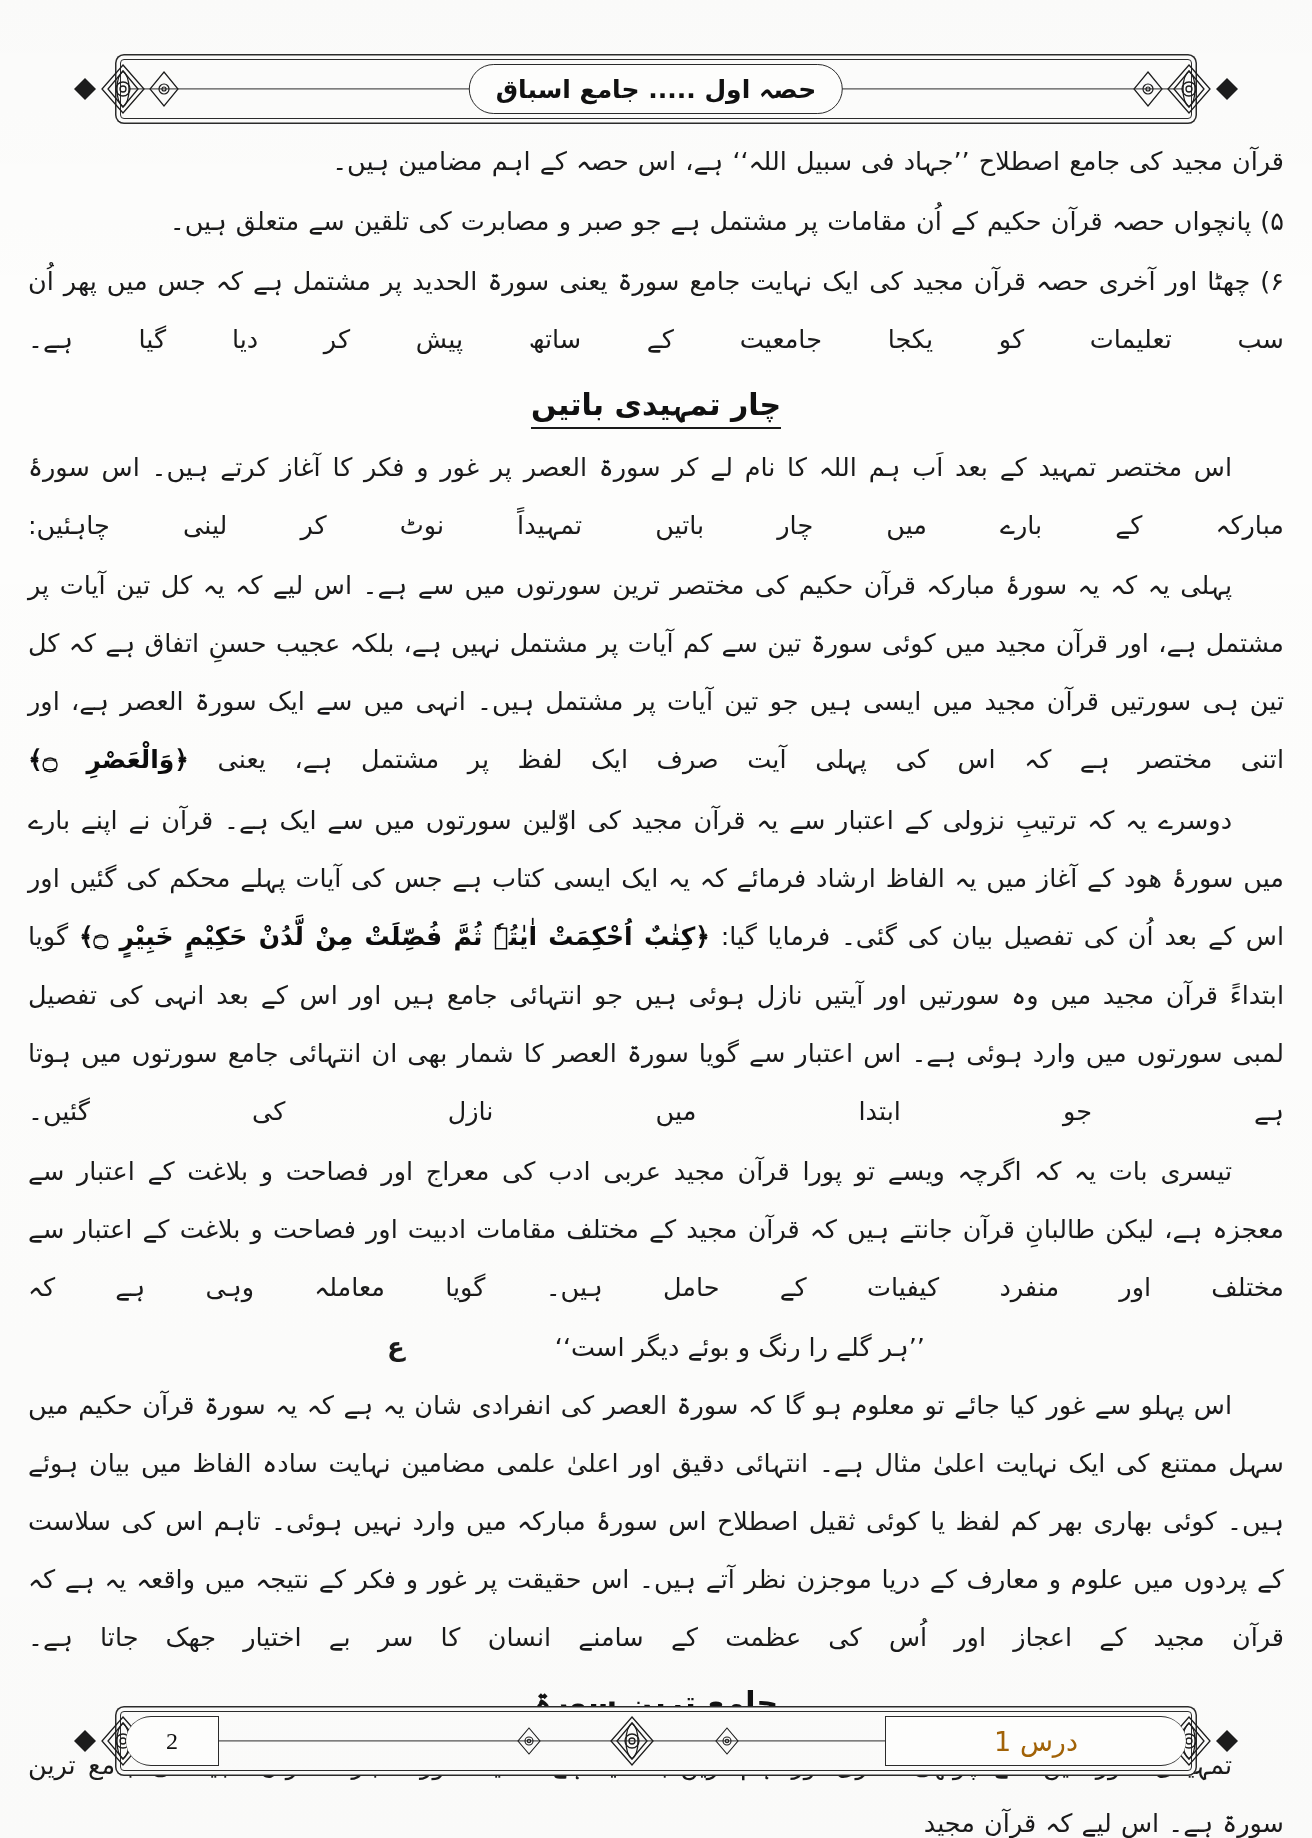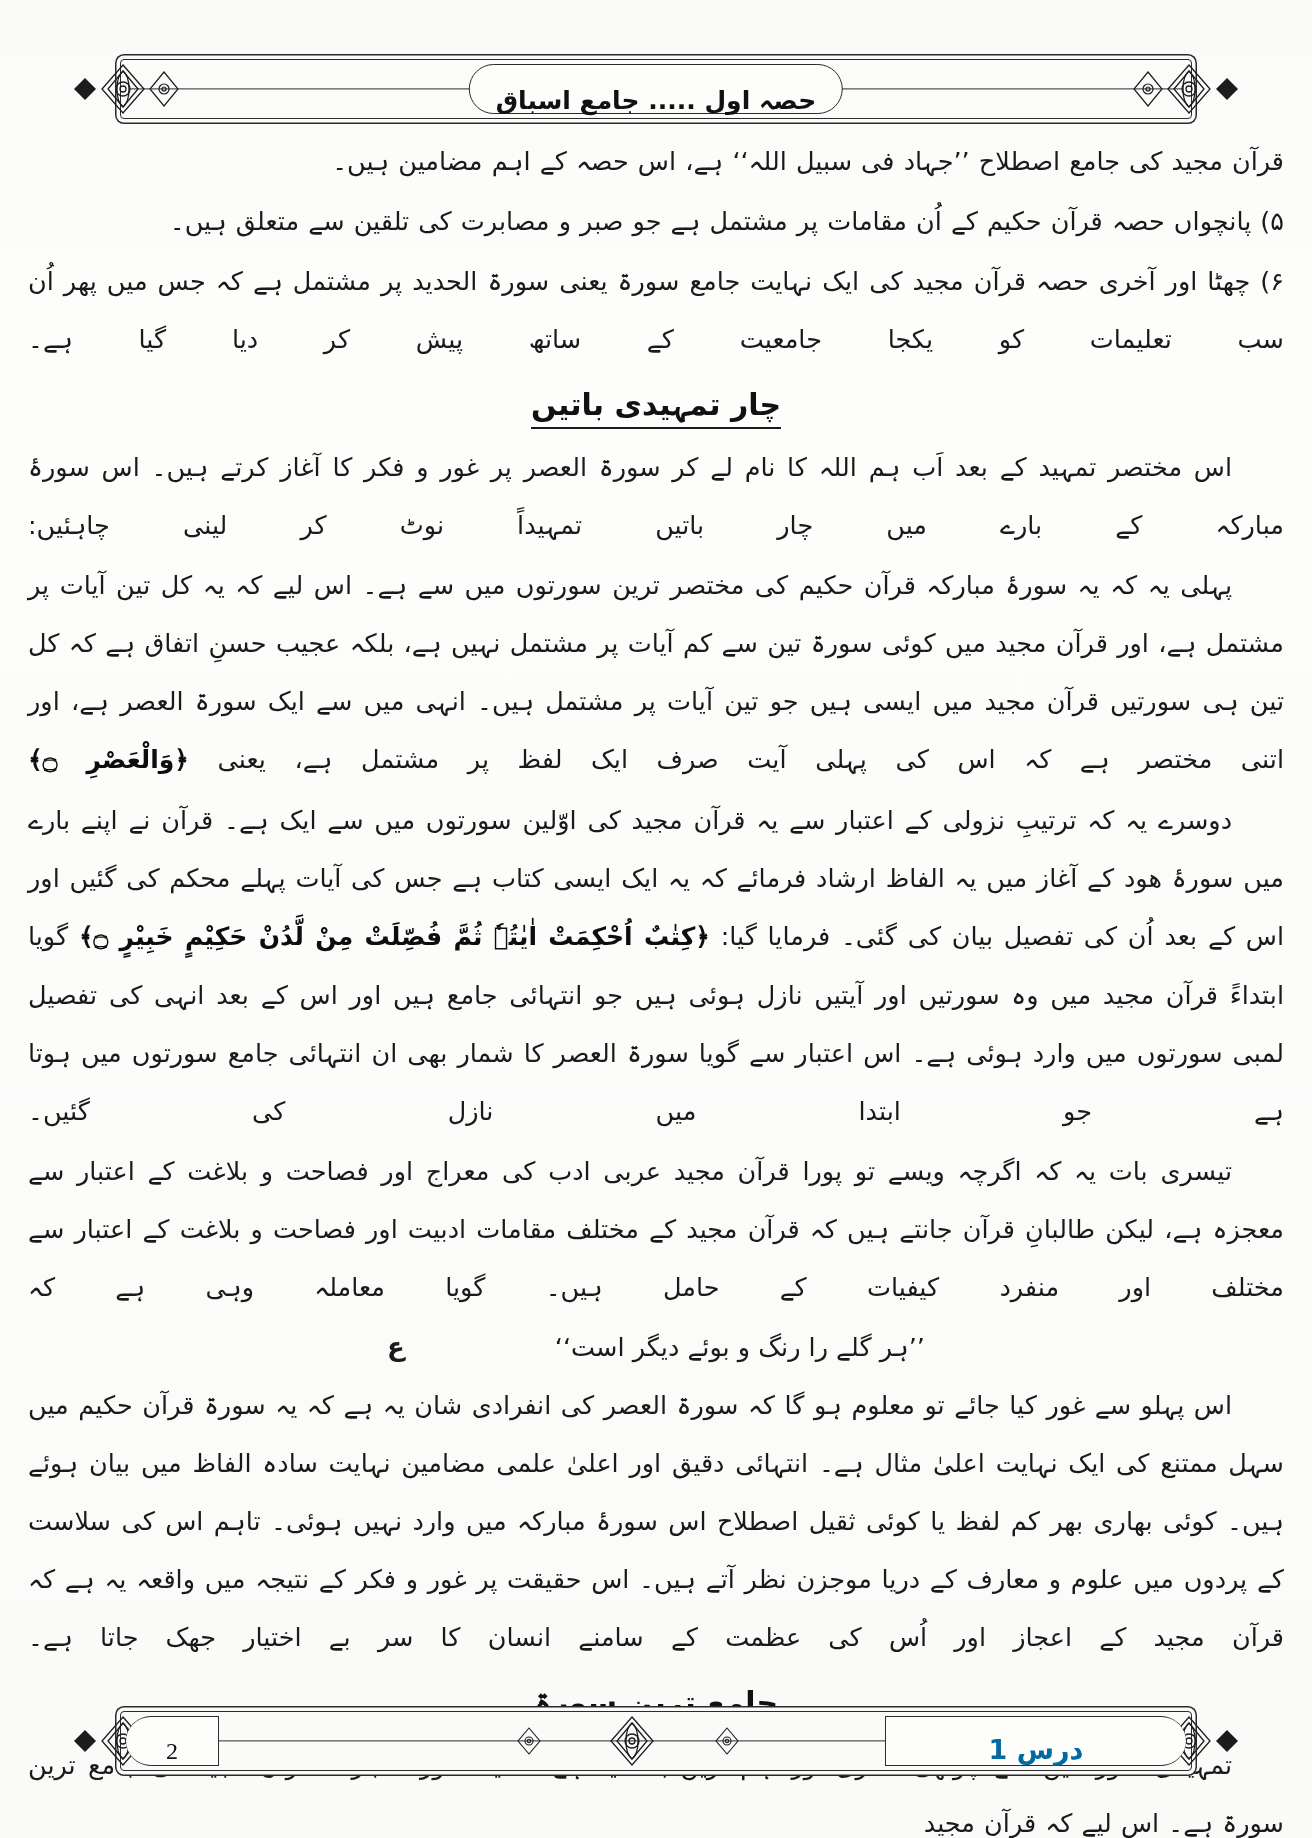--- a/index.html
+++ b/index.html
@@ -87,21 +87,21 @@
   
   .cartouche {
     position: absolute;
     top: 50%;
     transform: translateY(-50%);
     background: #fdfdfc;
     border: 1.6px solid #2b2b2b;
     border-radius: 40px;
     height: 48px;
     display: flex;
-    align-items: flex-end;
+    align-items: center;
     justify-content: center;
     padding: 0 26px;
     z-index: 4;
     white-space: nowrap;
   }
   .cartouche-title {
     left: 50%;
     transform: translate(-50%, -50%);
   }
   .header-title {
@@ -126,22 +126,22 @@
   .foot-pill-left {
     left: 52px;
     border-radius: 40px 0 0 40px;
     border-left: none;
     width: 92px;
     justify-content: center;
     padding: 0;
   }
   .lesson-label {
     font-size: 27px;
-    font-weight: 700;
-    color: #0369a1;
+    font-weight: 400;
+    color: #a16207;
     direction: rtl;
   }
   .page-number {
     font-size: 24px;
     font-weight: 400;
     color: #111;
     font-family: "Liberation Serif", serif;
   }
 
   

